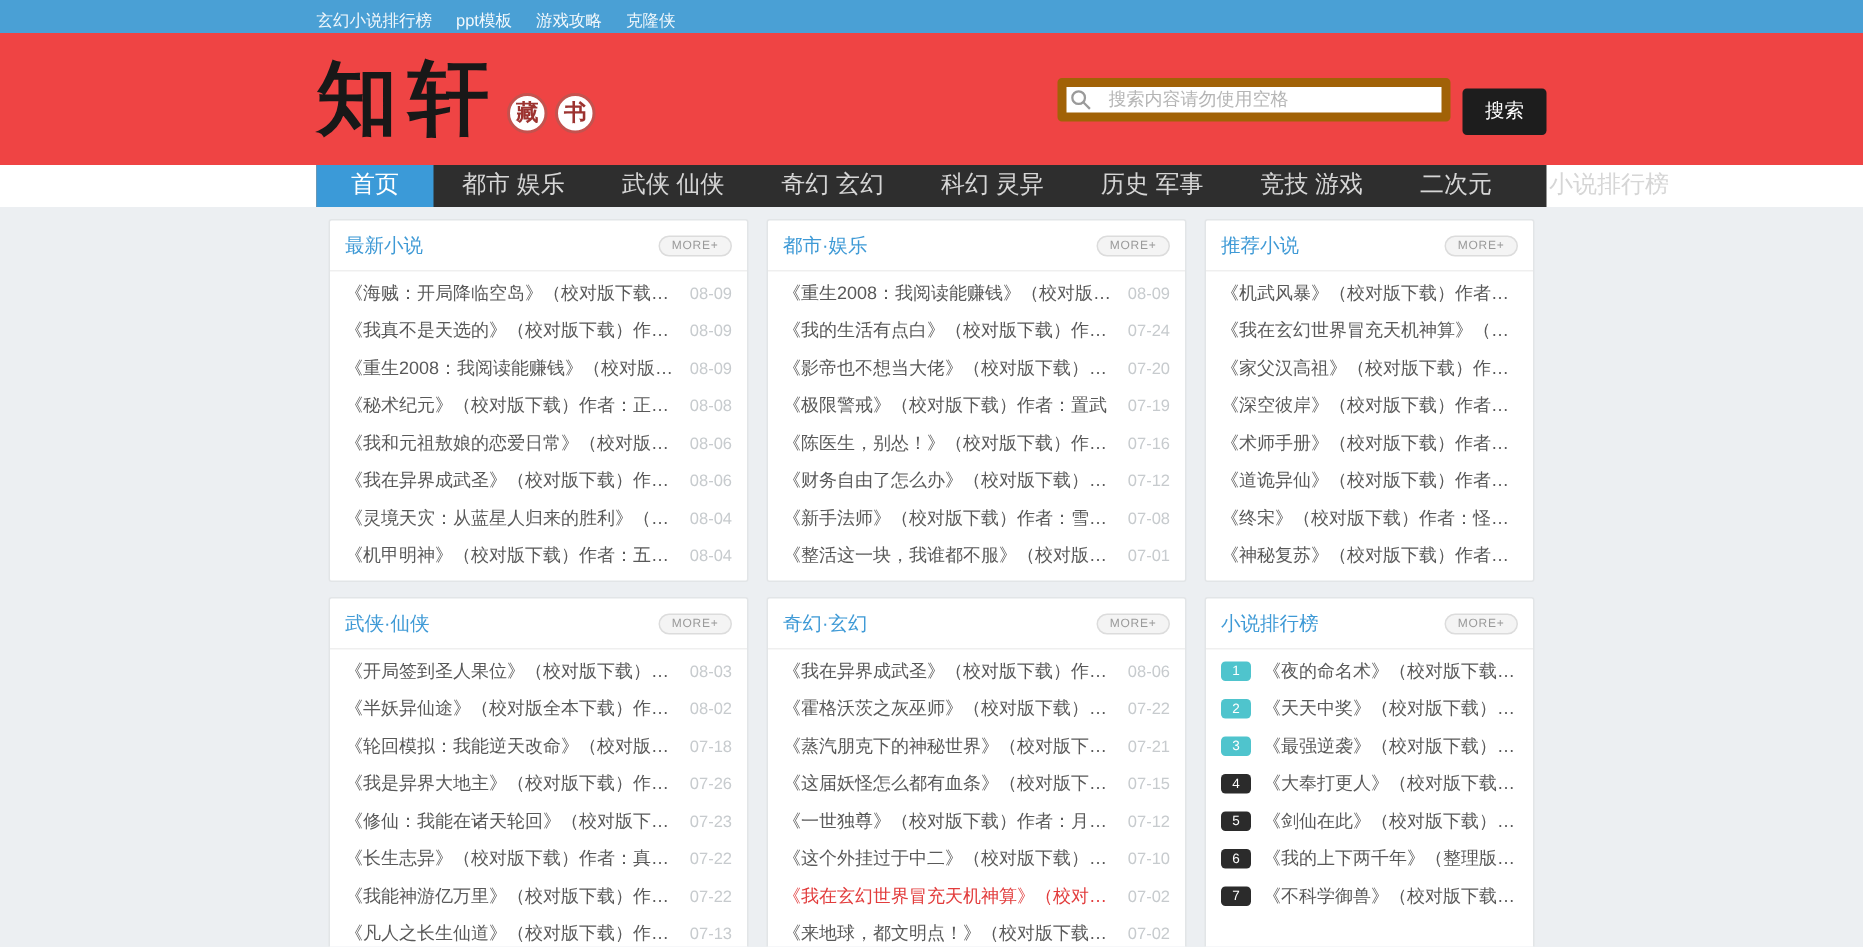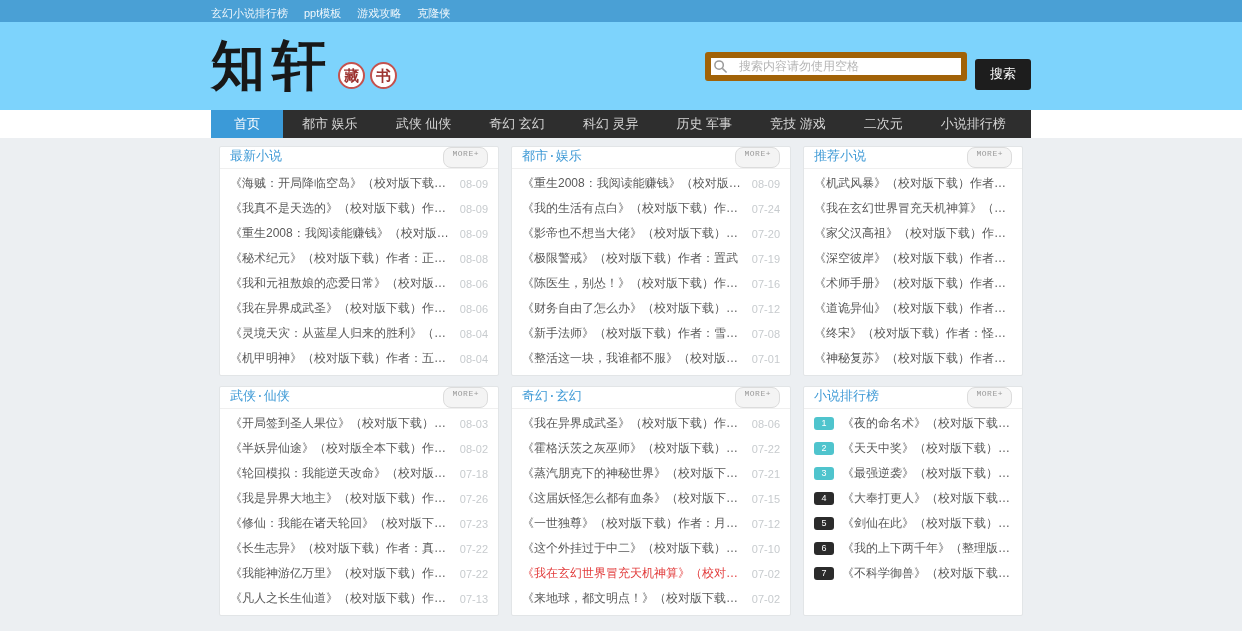--- a/index.html
+++ b/index.html
@@ -10,43 +10,43 @@
     display:flex; flex-direction:column;
   }
   a { text-decoration:none; cursor:pointer; }
 
   
   .topbar { height:22px; background:#4aa0d5; flex:none; }
   .topbar-inner { width:820px; margin:0 auto; height:26px; display:flex; align-items:center; gap:16px; }
   .topbar-link { color:rgba(255,255,255,.92); font-size:11px; }
 
   
-  .header-band { background:#7dd3fc; flex:none; }
+  .header-band { background:#ef4444; flex:none; }
   .header-inner { width:820px; margin:0 auto; height:88px; display:flex; align-items:center; justify-content:space-between; }
   .logo { display:flex; align-items:flex-end; }
   .logo-main { font-family:"DejaVu Serif", serif; font-weight:bold; font-size:54px; line-height:.95; color:#181818; letter-spacing:7px; }
   .logo-seal { width:27px; height:27px; border:2px solid #c4524e; border-radius:50%; color:#9c3330; font-size:15px; font-weight:bold; line-height:24px; text-align:center; margin-left:5px; margin-bottom:3px; background:#fff; }
   .search-wrap { display:flex; align-items:center; }
   .search-box { position:relative; }
   .search-box input { width:262px; height:29px; border:6px solid #a16207; border-radius:3px; padding:0 8px 0 28px; font-size:12px; color:#555; outline:none; background:#fff; }
   .search-box input::placeholder { color:#b5b5b5; }
   .search-icon { position:absolute; left:8px; top:7px; width:15px; height:15px; }
   .search-btn { margin-left:8px; width:56px; height:31px; background:#1d1d1d; color:#fff; border:none; border-radius:3px; font-size:13px; cursor:pointer;margin-top:16px; }
 
   
   .nav-band { background:#ffffff; flex:none; }
   .nav-inner { width:820px; margin:0 auto; height:28px; background:#2e2e2e; display:flex; align-items:stretch; }
-  .nav-item { color:#d6d6d6; font-size:13px; line-height:28px; padding:0 19px; white-space:nowrap; }
+  .nav-item { color:#d6d6d6; font-size:16px; line-height:28px; padding:0 19px; white-space:nowrap; }
   .nav-item.active { background:#3b9ad8; color:#fff; padding:0 23px; }
 
   
   .main { flex:1; }
   .panel-grid { width:804px; margin:0 auto; padding-top:8px; display:grid; grid-template-columns:280px 280px 220px; gap:10px 12px; }
   .panel { background:#fff; border:1px solid #e2e5e7; border-radius:2px; display:flex; flex-direction:column; }
-  .panel-head { height:22px; flex:none; display:flex; justify-content:space-between; padding:0 10px; border-bottom:1px solid #efefef;font-family:Liberation Mono, monospace; }
+  .panel-head { height:34px; flex:none; display:flex; align-items:center; justify-content:space-between; padding:0 10px; border-bottom:1px solid #efefef; }
   .panel-title { color:#3f9ad6; font-size:13px; }
   .more-btn { font-size:8px; color:#9a9a9a; background:#f4f4f4; border:1px solid #dcdcdc; border-radius:8px; padding:2px 8px; letter-spacing:.5px; line-height:1; }
   .panel-list { padding:2px 10px 4px 10px; }
   .panel-row { height:25px; display:flex; align-items:center; overflow:hidden; }
   .row-title { flex:1; min-width:0; color:#595959; font-size:12px; white-space:nowrap; overflow:hidden; text-overflow:ellipsis; }
   .row-title.red { color:#e23c3c; }
   .row-date { flex:none; margin-left:6px; color:#c7cbce; font-size:11px; }
   .rank-badge { flex:none; width:20px; height:13px; line-height:13px; border-radius:3px; margin-right:8px; color:#fff; font-size:9px; text-align:center; }
   .rank-badge.top { background:#4fc4cd; }
   .rank-badge.rest { background:#2b2b2b; }

